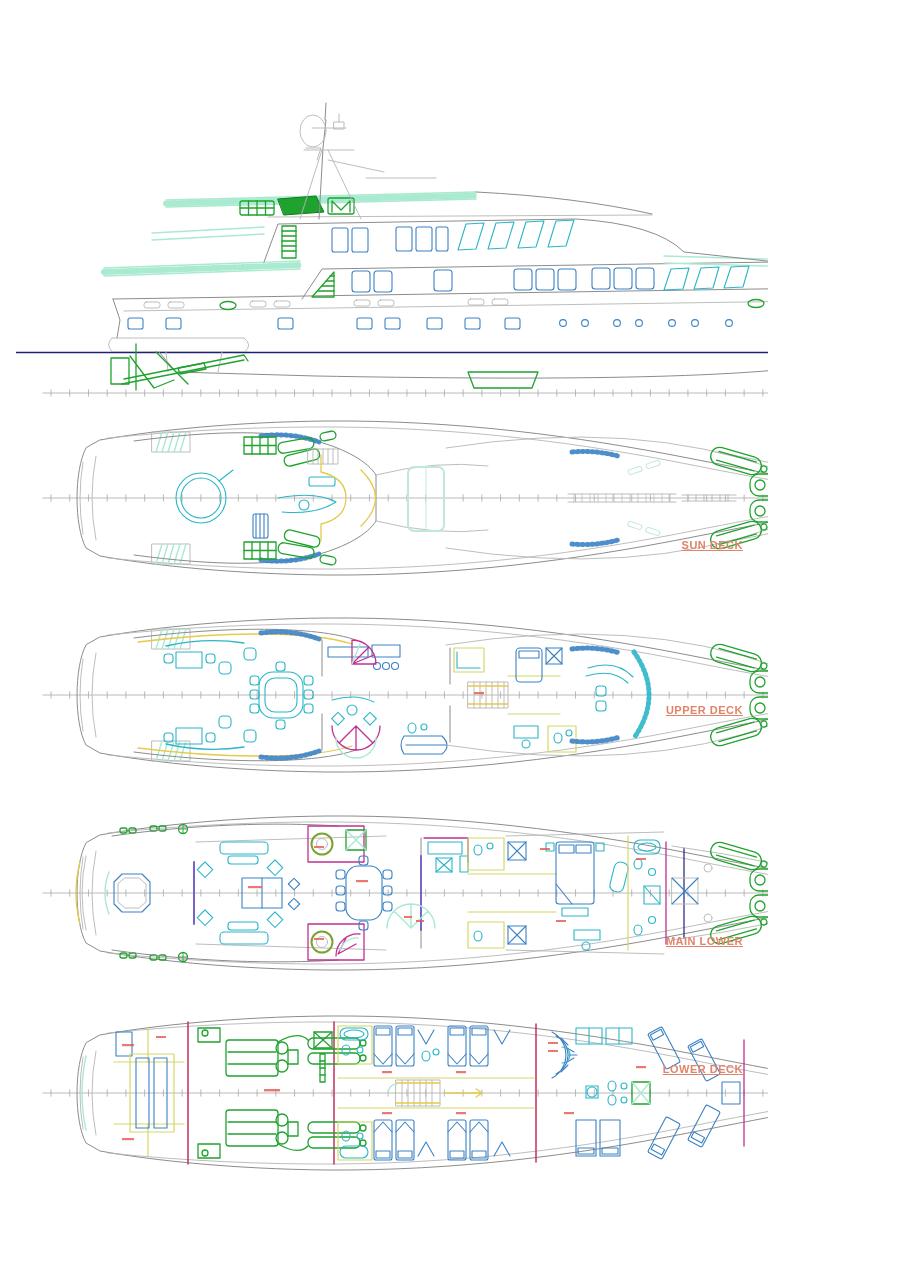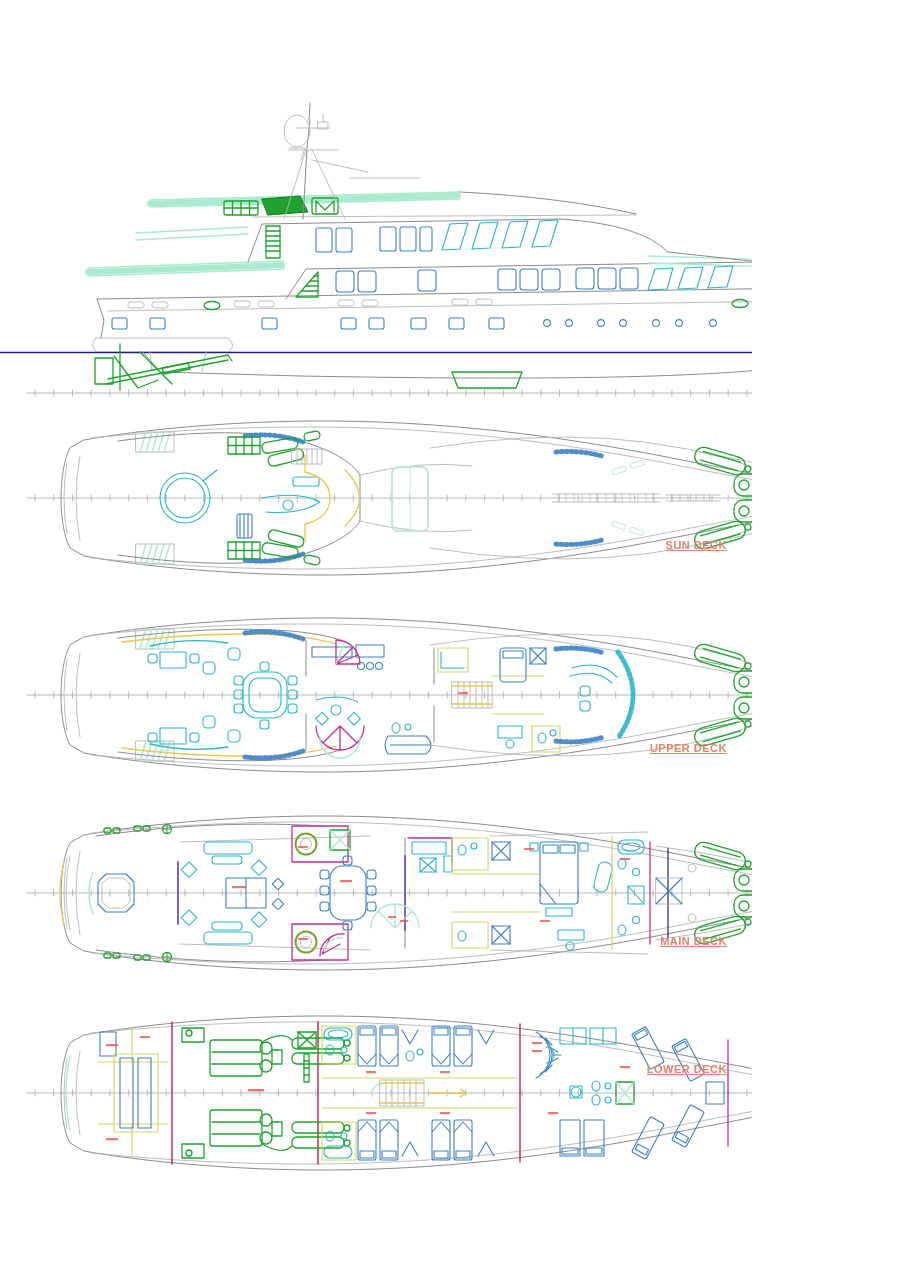--- a/index.html
+++ b/index.html
@@ -1,16 +1,16 @@
 <!DOCTYPE html>
 <html style="--c-outline: #8c8c8c; --c-waterline: #20207a; --c-window_blue: #3b82c4; --c-teal: #2ab5c9; --c-mint: #a9ead0; --c-equipment_green: #1fa32e; --c-wall_olive: #d6d765; --c-magenta: #c22f93; --c-crimson: #c2305c; --c-violet: #6a52c8; --c-yellow: #e7c94c; --c-label_salmon: #e0846a; --c-text_red: #e4574d; --c-ruler_gray: #9a9a9a;"><head>
 <meta charset="utf-8">
 <style>
   html,body{margin:0;padding:0;background:#fff;font-family:"Liberation Sans",sans-serif;}
-  #canvas{position:relative;width:752px;height:1279px;background:#ffffff;overflow:hidden;}
+  #canvas{position:relative;width:752px;height:1279px;background:#ffffff;overflow:hidden;margin-left:16px;}
   svg{position:absolute;left:0;top:0;}
   svg *{fill:none;stroke-linecap:round;stroke-linejoin:round;}
   .g{stroke:var(--c-outline,#8c8c8c);stroke-width:1;}
   .g2{stroke:#b5b5b5;stroke-width:0.9;}
   .na{stroke:var(--c-waterline,#20207a);}
   .bl{stroke:var(--c-window_blue,#3b82c4);stroke-width:1.1;}
   .te{stroke:var(--c-teal,#2ab5c9);stroke-width:1.1;}
   .tg{stroke:#2bbf9f;stroke-width:1.4;}
   .mi{stroke:var(--c-mint,#a9ead0);stroke-width:1.4;}
   .gr{stroke:var(--c-equipment_green,#1fa32e);stroke-width:1.3;}
@@ -1093,16 +1093,16 @@
           <rect x="586" y="1148" width="16" height="6" class="bl" stroke-width="0.8"></rect>
     <rect x="706" y="1082" width="18" height="22" class="bl"></rect>
     <rect x="548" y="1112" width="10" height="2.2" class="rd"></rect>
           <rect x="620" y="1066" width="10" height="2.2" class="rd"></rect>
   </g>
   <line x1="728" y1="1040" x2="728" y2="1146" class="ma" stroke-width="1.6"></line>
 </g>
 </svg>
 
 <div class="deck-label" style="top:539px">SUN DECK</div>
-<div class="deck-label" style="top:742px">UPPER DECK</div>
-<div class="deck-label" style="top:935px">MAIN DECK</div>
+<div class="deck-label" style="top:704px">UPPER DECK</div>
+<div class="deck-label" style="top:935px">MAIN LOWER</div>
 <div class="deck-label" style="top:1063px">LOWER DECK</div>
 </div>
 
 </body></html>

